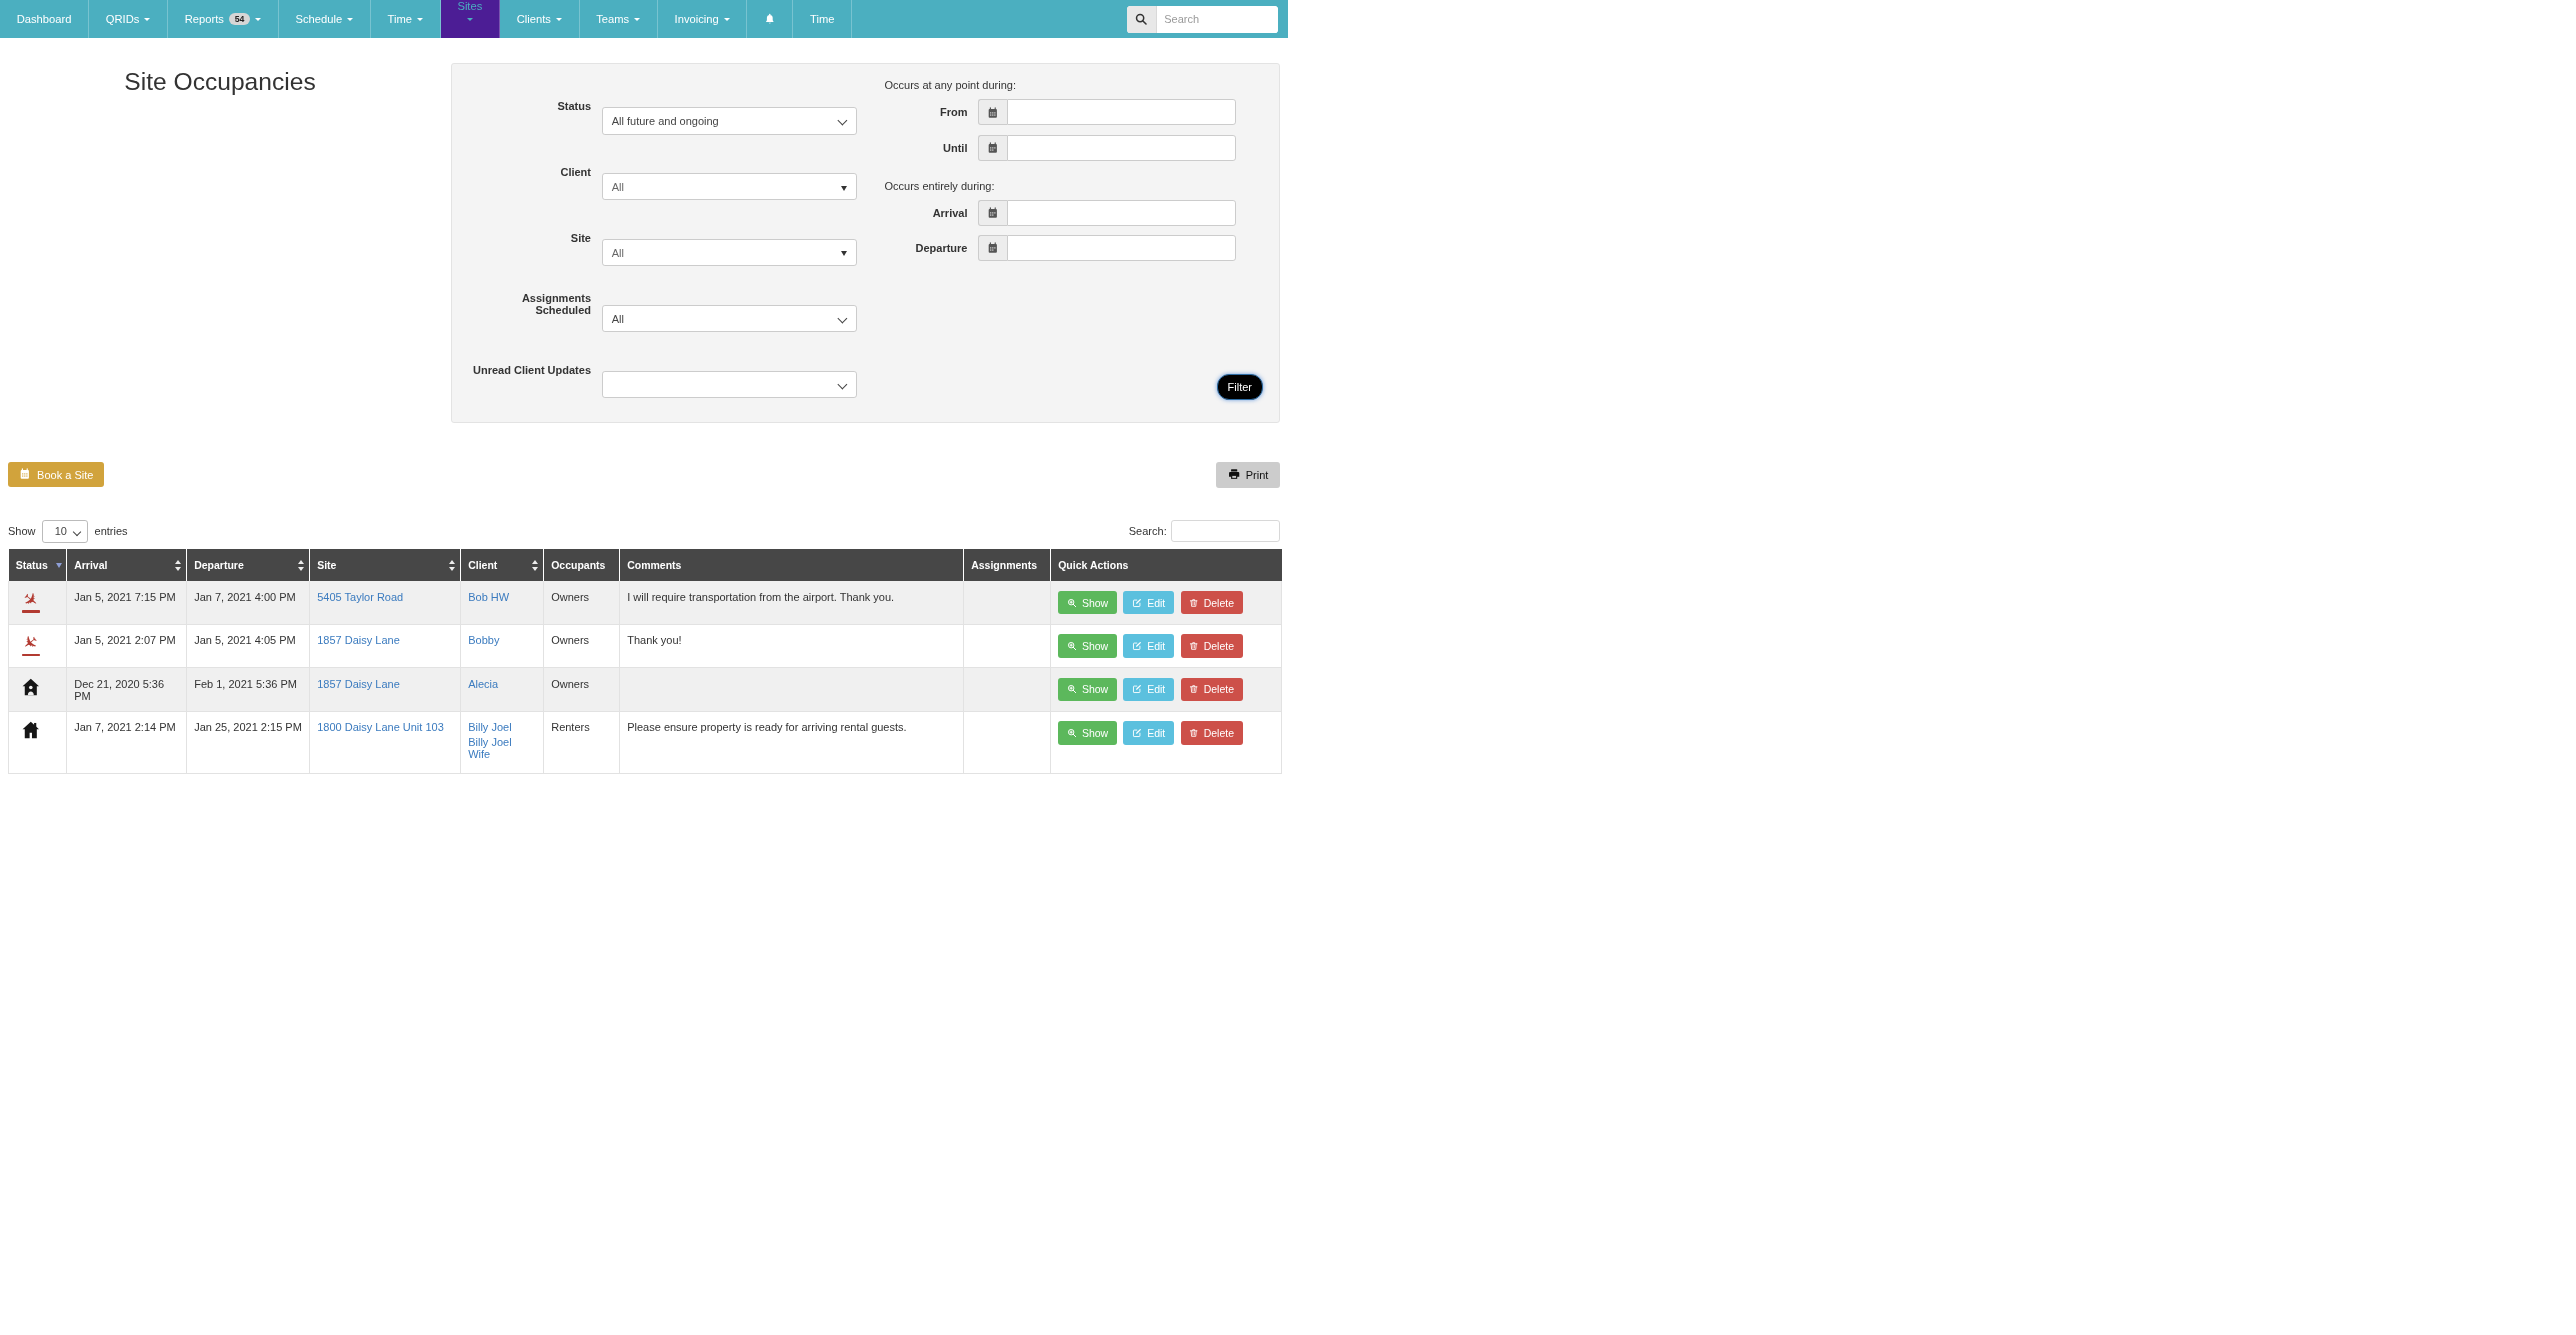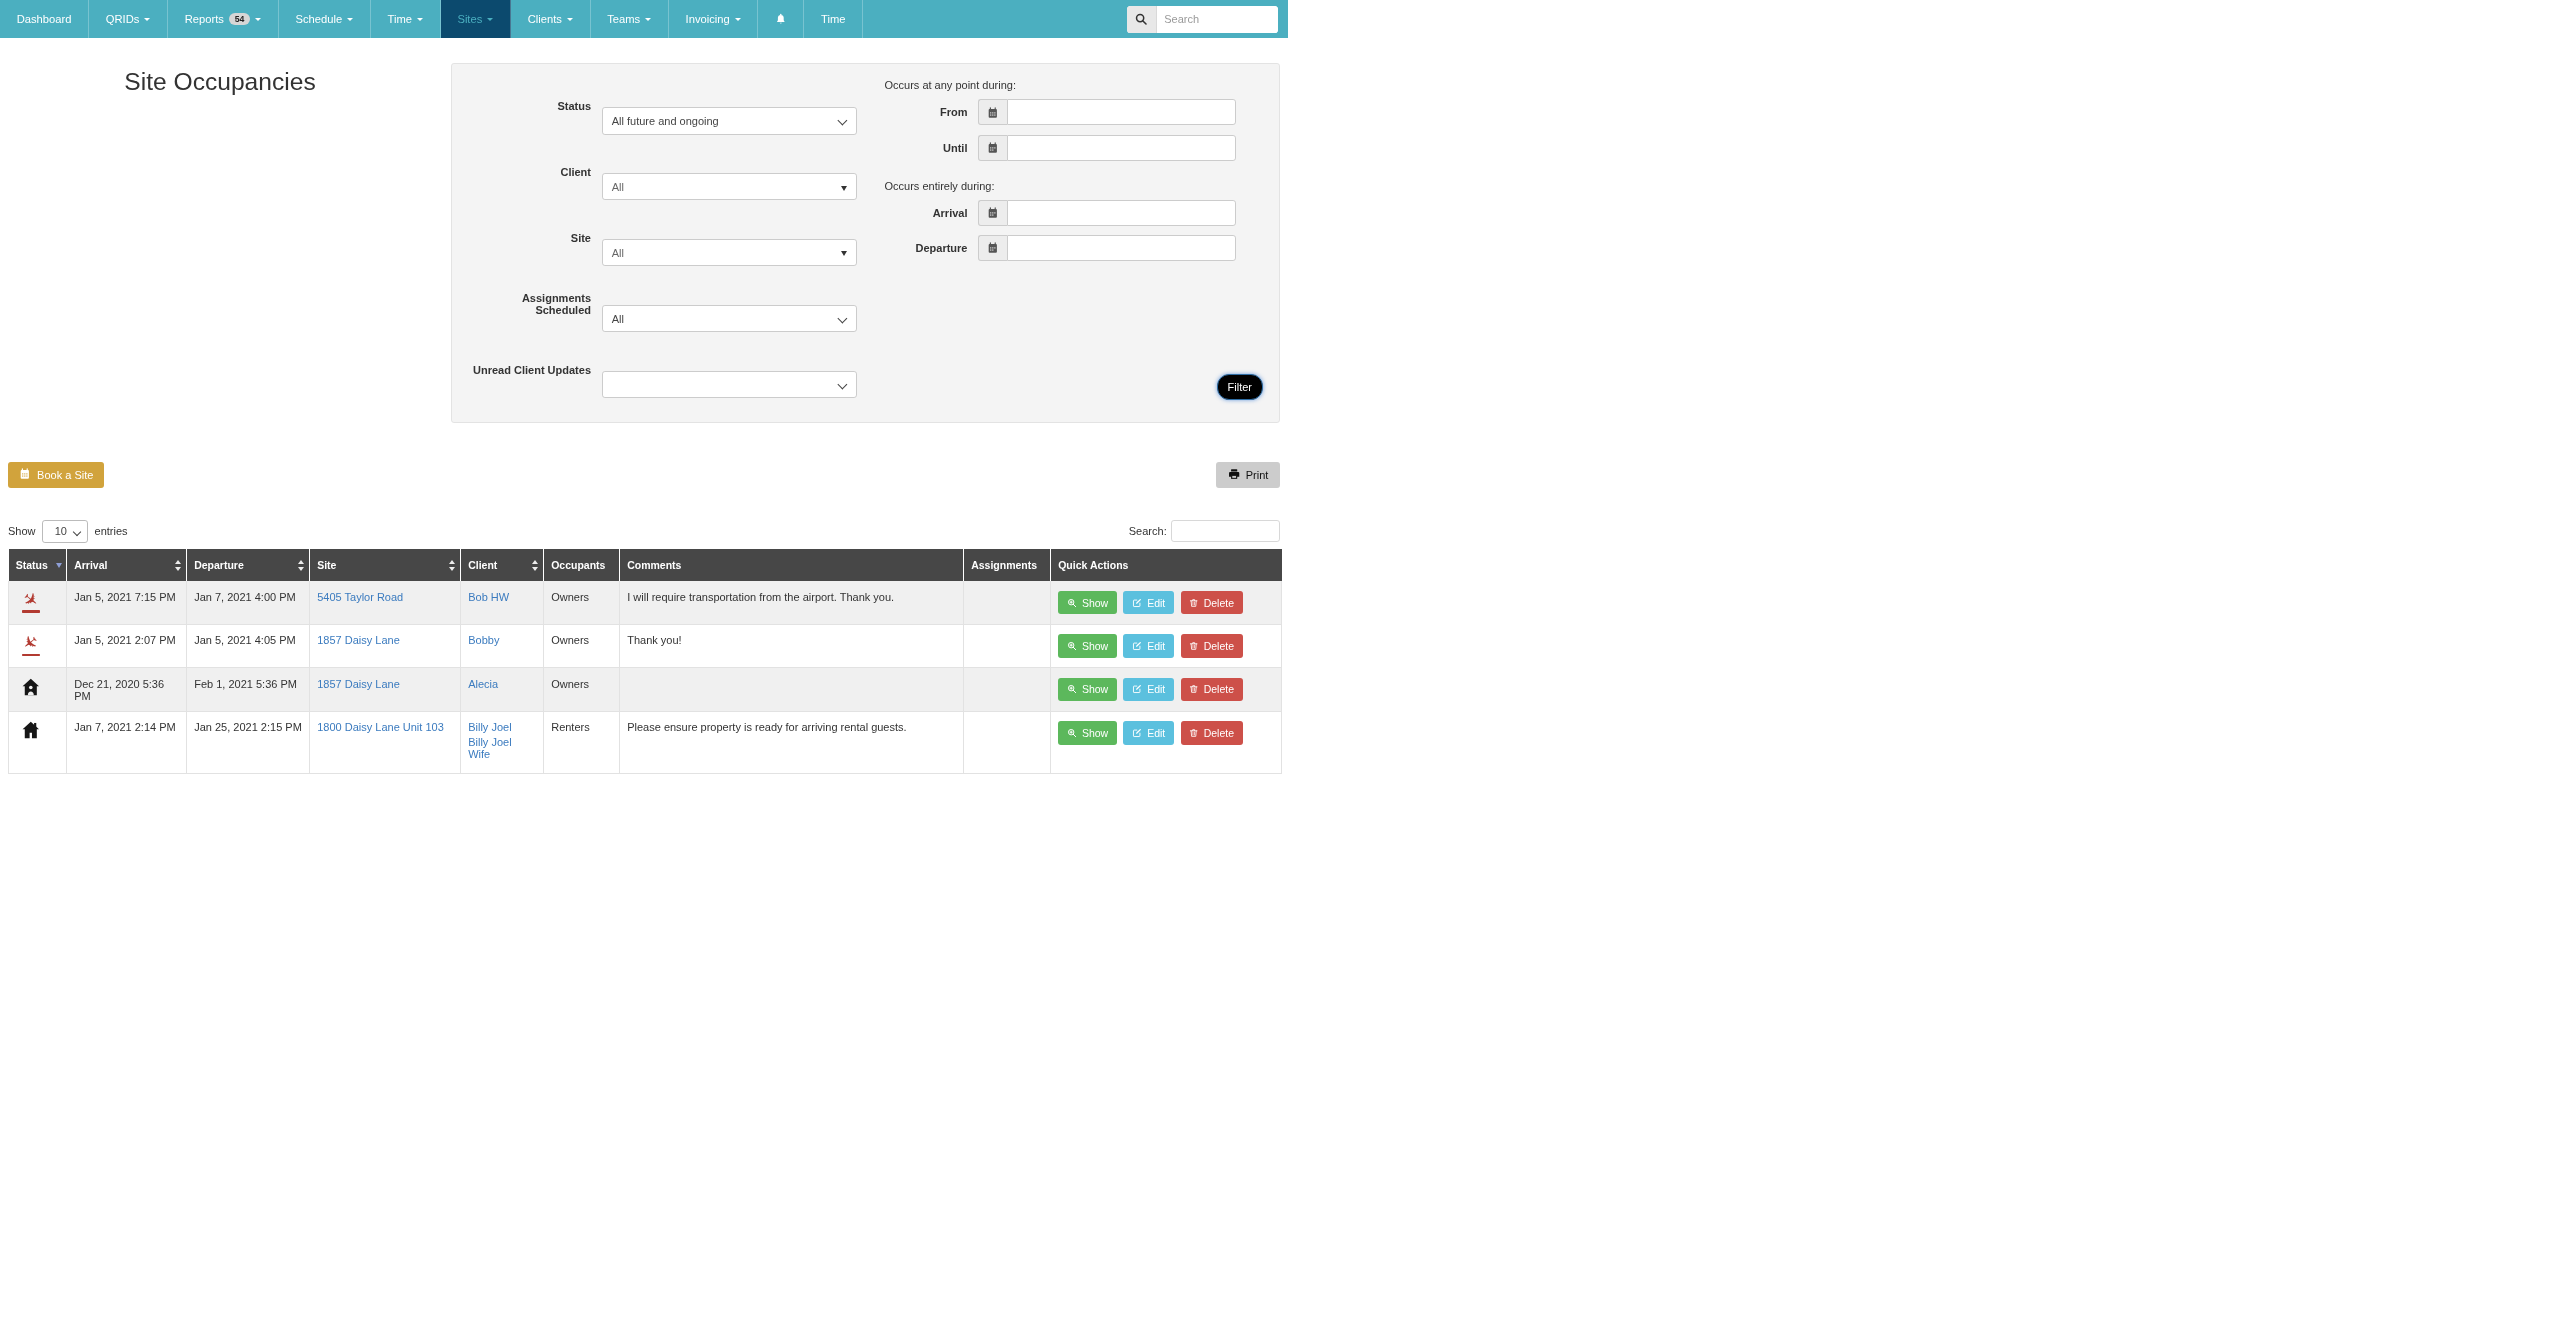--- a/index.html
+++ b/index.html
@@ -4,21 +4,21 @@
 <style>
   * { box-sizing: border-box; }
   html,body { margin:0; padding:0; background:#fff; }
   body { width:1288px; font-family:"Liberation Sans", sans-serif; font-size:11px; color:#333; }
 
   
   .navbar { height:38px; background:#4bafc0; display:flex; align-items:stretch; }
   .nav-items { display:flex; align-items:stretch; }
   .nav-item { display:flex; align-items:center; gap:5px; padding:0 16.7px; color:#fff;
               font-size:11.2px; border-right:0.7px solid rgba(255,255,255,0.25); cursor:pointer; white-space:nowrap; }
-  .nav-item.active { background:#0c4a6e; color:#4bafc0; }
+  .nav-item.active { background:#4c1d95; color:#4bafc0;flex-direction:column; }
   .nav-item .caret { width:0; height:0; border-left:3.3px solid transparent; border-right:3.3px solid transparent;
                      border-top:3.6px solid currentColor; margin-top:1.4px; }
   .nav-item .badge { background:#d6d6d6; color:#222; border-radius:7.2px; padding:1.4px 5.8px; font-size:8.7px; font-weight:bold; }
   .nav-item .bell svg { display:block; }
   .nav-search { margin-left:auto; align-self:center; margin-right:10px; display:flex; height:27px; width:151px;
                 background:#fff; border-radius:3.6px; overflow:hidden; }
   .nav-search .search-addon { width:30px; background:#e8e8e8; border-right:0.7px solid #d9d9d9;
                 display:flex; align-items:center; justify-content:center; }
   .nav-search input { border:none; outline:none; padding:0 7.2px; font-size:11px; flex:1; min-width:0;
                 font-family:"Liberation Sans", sans-serif; color:#333; }
@@ -50,21 +50,21 @@
   .dgroup { display:flex; width:258px; height:26px; }
   .dgroup .addon { width:29px; background:#ededed; border:0.7px solid #ccc; border-right:none;
          border-radius:2.9px 0 0 2.9px; display:flex; align-items:center; justify-content:center; color:#555; }
   .dgroup input { flex:1; min-width:0; border:0.7px solid #ccc; border-radius:0 2.9px 2.9px 0; padding:0 7.2px;
          font-size:11px; font-family:"Liberation Sans", sans-serif; outline:none; }
   .filter-btn { position:absolute; right:16px; bottom:22px; background:#000; color:#fff; border:0.7px solid #2e6da4;
          border-radius:12px; padding:5.8px 10px; font-size:11px; cursor:pointer;
          box-shadow:0 0 4.3px rgba(65,130,215,0.75); font-family:"Liberation Sans", sans-serif; }
 
   
-  .actions-row { display:flex; justify-content:space-between; align-items:center; margin-top:39px; }
+  .actions-row { display:flex; justify-content:space-between; align-items:flex-start; margin-top:39px; }
   .btn-book { background:#d1a33c; color:#fff; border:none; border-radius:2.9px; padding:5.8px 11px; font-size:11px;
          display:inline-flex; align-items:center; gap:6.5px; cursor:pointer; font-family:"Liberation Sans", sans-serif; }
   .btn-print { background:#cccccc; color:#111; border:none; border-radius:2.9px; padding:5.8px 11.6px; font-size:11px;
          display:inline-flex; align-items:center; gap:5.8px; cursor:pointer; font-family:"Liberation Sans", sans-serif; }
 
   
   .table-controls { display:flex; justify-content:space-between; align-items:center; margin-top:32px; font-size:11px; }
   .length-ctl { display:flex; align-items:center; gap:6.5px; }
   .mini-sel { position:relative; width:46px; height:23px; border:0.7px solid #bbb; border-radius:2.9px; background:#fff;
          display:flex; align-items:center; padding-left:11.6px; color:#444; cursor:pointer; }

